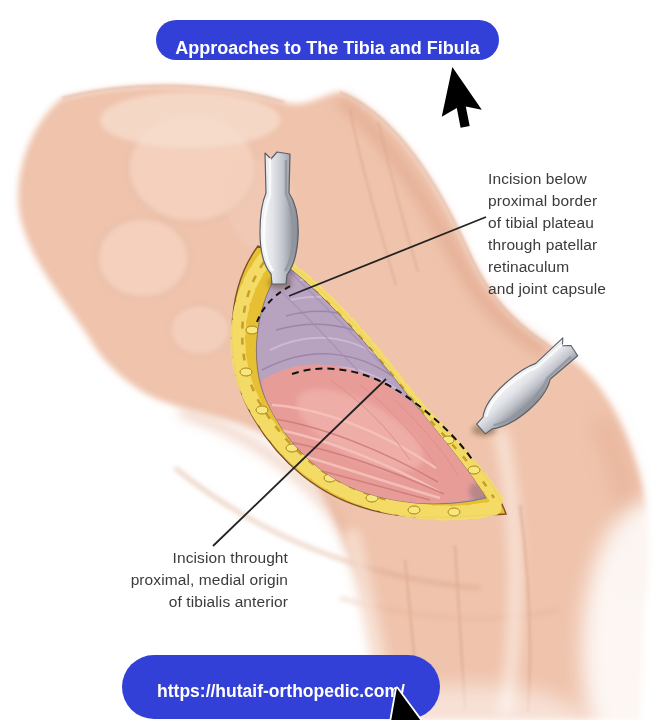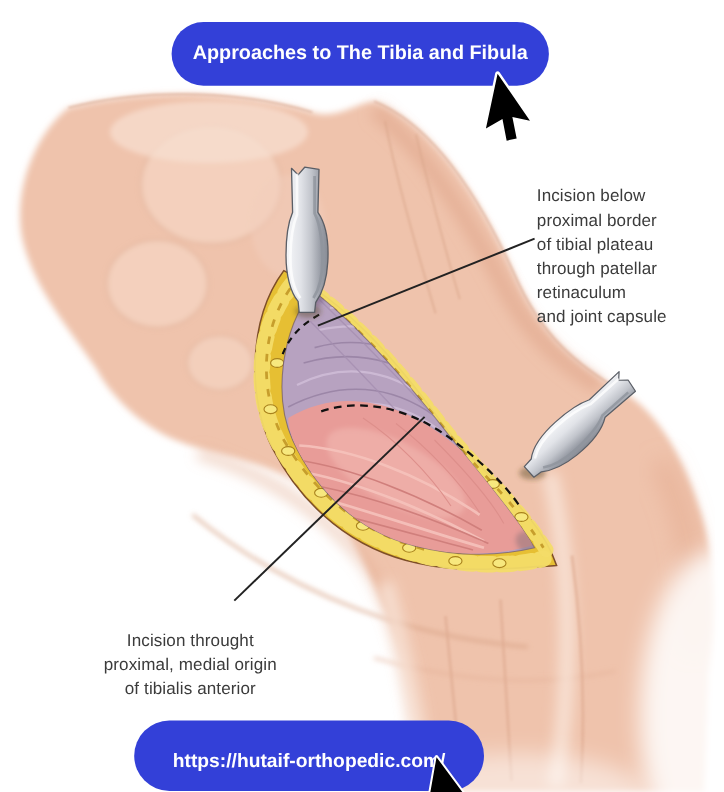--- a/index.html
+++ b/index.html
@@ -2,24 +2,24 @@
 <html><head>
 <meta charset="utf-8">
 <style>
   html,body{margin:0;padding:0;background:#fff;}
   #page{position:relative;width:658px;height:720px;overflow:hidden;background:#ffffff;
         font-family:"Liberation Sans",sans-serif;}
   #illustration{position:absolute;left:0;top:0;z-index:1;}
   .anno{position:absolute;z-index:2;color:#3b3b3b;font-size:15.5px;line-height:22px;
         white-space:pre-line;letter-spacing:.1px;}
   .anno-upper{left:488px;top:168px;width:172px;text-align:left;}
-  .anno-lower{left:58px;top:572px;width:230px;text-align:center;}
+  .anno-lower{left:58px;top:547px;width:230px;text-align:right;}
   .pill{position:absolute;z-index:3;background:#3340d8;color:#ffffff;font-weight:bold;
         text-align:center;box-sizing:border-box;}
-  .pill-header{left:156px;top:20px;width:343px;height:58px;border-radius:29px;
+  .pill-header{left:156px;top:20px;width:343px;height:40px;border-radius:29px;
         font-size:18px;line-height:57px;}
   .pill-footer{left:122px;top:655px;width:318px;height:64px;border-radius:32px;
         font-size:17.5px;line-height:25px;padding-top:24px;}
   .cursor{position:absolute;z-index:4;}
   .cursor-top{left:449px;top:64px;width:44px;height:66px;transform:rotate(12deg);
         transform-origin:4px 4px;}
   .cursor-bottom{left:394px;top:686px;width:36px;height:54px;transform:rotate(10deg);
         transform-origin:4px 4px;}
 </style>
 </head>

